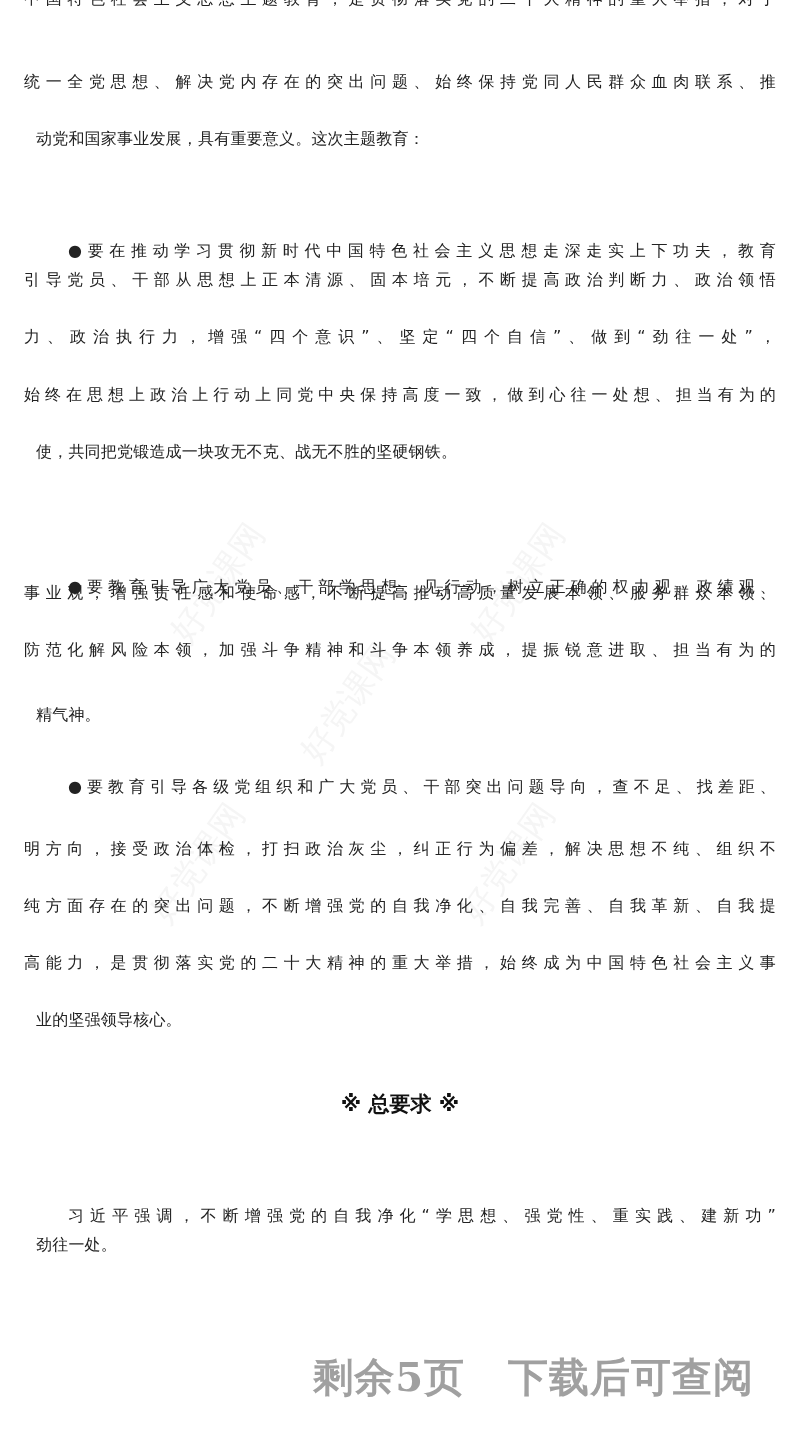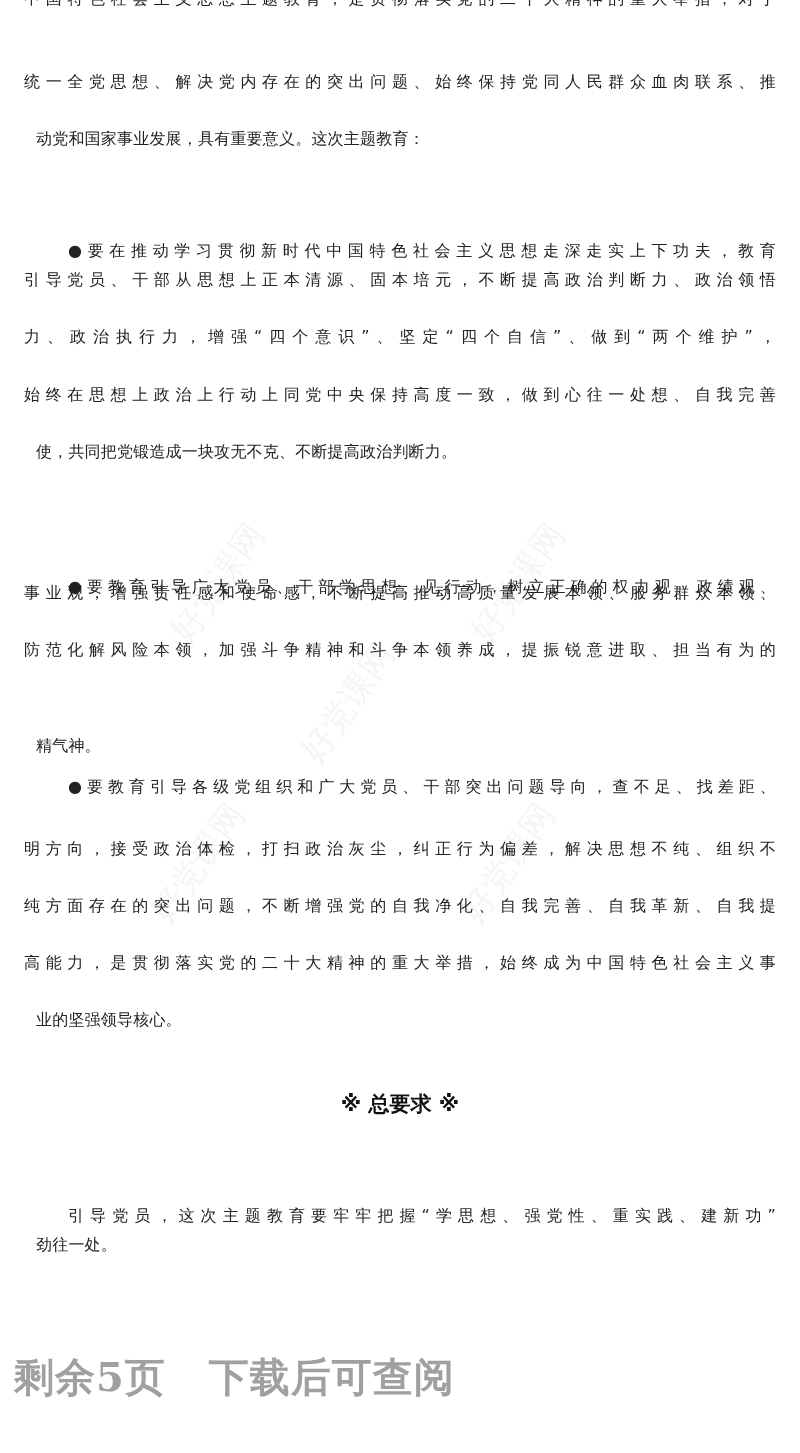--- a/index.html
+++ b/index.html
@@ -4,21 +4,21 @@
   <style>
     html, body { margin: 0; padding: 0; background: #ffffff; }
     body { width: 800px; height: 1453px; position: relative; overflow: hidden;
            font-family: "DejaVu Sans", "Liberation Sans", sans-serif; color: #222222; }
     .line { position: absolute; left: 24px; width: 752px; font-size: 16px; line-height: 30px;
             white-space: nowrap; text-align: justify; text-align-last: justify; letter-spacing: 0.2px; }
     .line.last { text-align-last: left; margin-left: 12px; }
     .line.indent { left: 68px; width: 708px; margin-top: 28px; }
     .heading { position: absolute; left: 0; width: 800px; text-align: center; font-size: 21px;
                font-weight: bold; line-height: 30px; color: #111; }
-    .footer { position: absolute; left: 0; width: 768px; top: 1352px; text-align: left;
+    .footer { position: absolute; left: 0; width: 768px; top: 1352px; text-align: right;
               font-size: 40px; font-weight: bold; color: #a0a0a0; line-height: 50px;
               font-family: "DejaVu Serif", "Liberation Serif", serif; letter-spacing: 1px; }
     .footer span { margin: 0 14px; }
     .wm { position: absolute; font-size: 34px; color: rgba(200,200,200,0.18); transform: rotate(-55deg);
           white-space: nowrap; pointer-events: none; }
   </style>
 </head>
 <body>
 
 <div class="wm" style="left:150px;top:560px;">好党课网</div>
@@ -29,43 +29,43 @@
 
 <div>
   <div class="line" style="top:-16px">中国特色社会主义思想主题教育，是贯彻落实党的二十大精神的重大举措，对于</div>
   <div class="line" style="top:67px">统一全党思想、解决党内存在的突出问题、始终保持党同人民群众血肉联系、推</div>
   <div class="line last" style="top:124px">动党和国家事业发展，具有重要意义。这次主题教育：</div>
 </div>
 
 <div>
   <div class="line indent" style="top:208px">●要在推动学习贯彻新时代中国特色社会主义思想走深走实上下功夫，教育</div>
   <div class="line" style="top:265px">引导党员、干部从思想上正本清源、固本培元，不断提高政治判断力、政治领悟</div>
-  <div class="line" style="top:322px">力、政治执行力，增强“四个意识”、坚定“四个自信”、做到“两个维护”，</div>
-  <div class="line" style="top:380px">始终在思想上政治上行动上同党中央保持高度一致，做到心往一处想、自我完善</div>
-  <div class="line last" style="top:437px">使，共同把党锻造成一块攻无不克、不断提高政治判断力。</div>
+  <div class="line" style="top:322px">力、政治执行力，增强“四个意识”、坚定“四个自信”、做到“劲往一处”，</div>
+  <div class="line" style="top:380px">始终在思想上政治上行动上同党中央保持高度一致，做到心往一处想、担当有为的</div>
+  <div class="line last" style="top:437px">使，共同把党锻造成一块攻无不克、战无不胜的坚硬钢铁。</div>
 </div>
 
 <div>
   <div class="line indent" style="top:544px">●要教育引导广大党员、干部学思想、见行动，树立正确的权力观、政绩观、</div>
   <div class="line" style="top:578px">事业观，增强责任感和使命感，不断提高推动高质量发展本领、服务群众本领、</div>
   <div class="line" style="top:635px">防范化解风险本领，加强斗争精神和斗争本领养成，提振锐意进取、担当有为的</div>
-  <div class="line last" style="top:731px">精气神。</div>
+  <div class="line last" style="top:700px">精气神。</div>
 </div>
 
 <div>
   <div class="line indent" style="top:744px">●要教育引导各级党组织和广大党员、干部突出问题导向，查不足、找差距、</div>
   <div class="line" style="top:834px">明方向，接受政治体检，打扫政治灰尘，纠正行为偏差，解决思想不纯、组织不</div>
   <div class="line" style="top:891px">纯方面存在的突出问题，不断增强党的自我净化、自我完善、自我革新、自我提</div>
   <div class="line" style="top:948px">高能力，是贯彻落实党的二十大精神的重大举措，始终成为中国特色社会主义事</div>
   <div class="line last" style="top:1005px">业的坚强领导核心。</div>
 </div>
 
 <div class="heading" style="top:1089px">※ 总要求 ※</div>
 
 <div>
-  <div class="line indent" style="top:1173px">引导党员，这次主题教育要牢牢把握“学思想、强党性、重实践、建新功”</div>
+  <div class="line indent" style="top:1173px">习近平强调，不断增强党的自我净化“学思想、强党性、重实践、建新功”</div>
   <div class="line last" style="top:1230px">劲往一处。</div>
 </div>
 
 <div class="footer">
   <span>剩余5页</span>
   <span>下载后可查阅</span>
 </div>
 
 </body></html>

